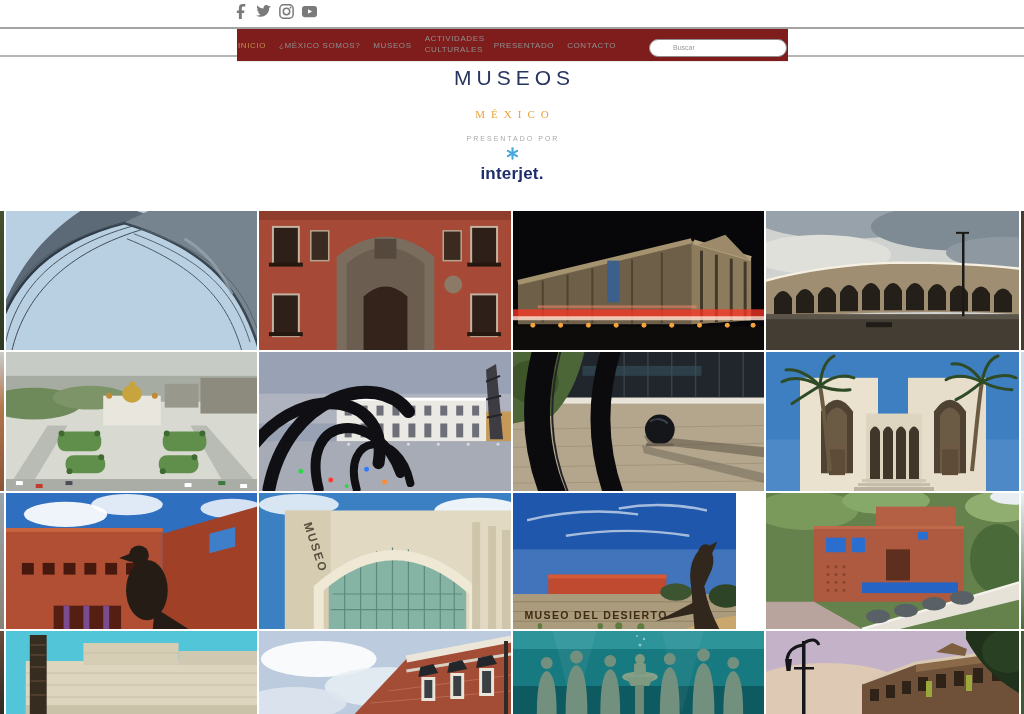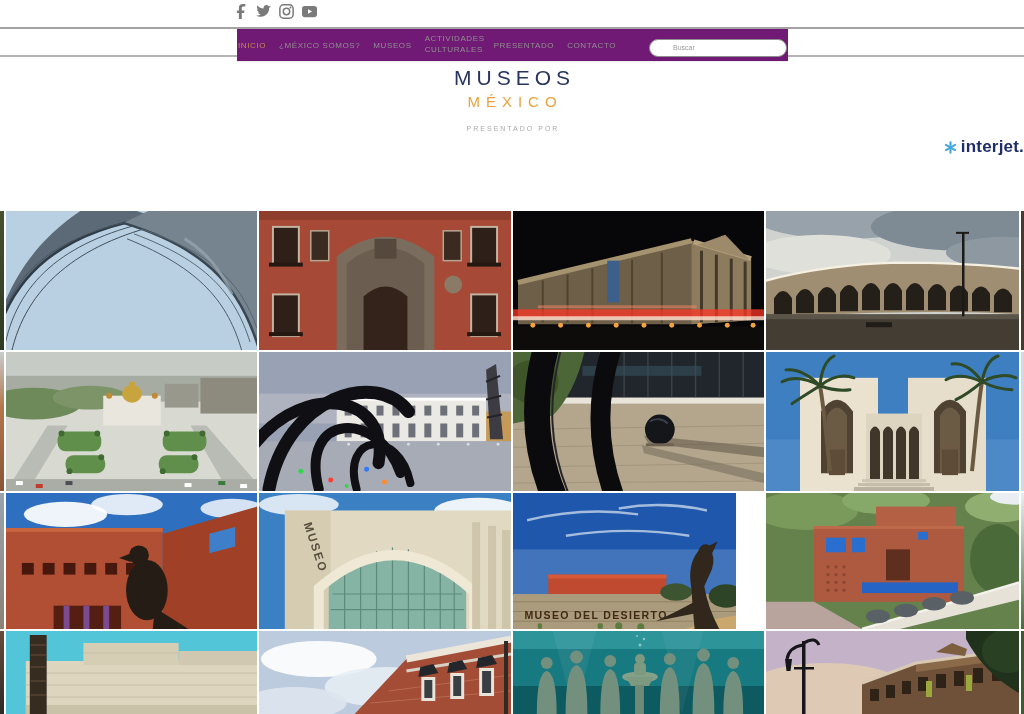--- a/index.html
+++ b/index.html
@@ -4,38 +4,38 @@
 <style>
   html,body{margin:0;padding:0;}
   body{width:1024px;height:714px;overflow:hidden;background:#fff;
        font-family:"Liberation Sans",sans-serif;position:relative;}
 
   
   .social{position:absolute;top:4px;left:233px;display:flex;gap:8px;align-items:center;z-index:4;}
   .social .ic{width:15px;height:15px;display:block;cursor:pointer;}
   #rule-top{position:absolute;top:27px;left:0;width:1024px;height:2px;background:#a3a3a3;z-index:1;}
   #rule-mid{position:absolute;top:55px;left:0;width:1024px;height:2px;background:#b5b5b5;z-index:1;}
-  .navbox{position:absolute;top:29px;left:237px;width:551px;height:32px;background:#701a75;
+  .navbox{position:absolute;top:29px;left:237px;width:551px;height:32px;background:#7f1d1d;
           border-bottom:1px solid #ececec;z-index:3;display:flex;align-items:center;}
   .menu{display:flex;align-items:center;gap:13px;margin-left:1px;}
   .nav-item{font-size:8px;letter-spacing:.6px;color:#8f8f8f;white-space:nowrap;cursor:pointer;}
   .nav-item.active{color:#c38b4e;}
   .nav-item.wrap{white-space:normal;width:56px;text-align:right;line-height:1.35;}
   .searchwrap{position:absolute;right:1px;top:7px;}
   .search{width:90px;height:14px;border:1px solid #8f8f8f;border-radius:9px;padding:1px 23px;
           font-size:7px;color:#666;outline:none;font-family:"Liberation Sans",sans-serif;background:#fff;}
   .search::placeholder{color:#9a9a9a;}
 
   
   .logo-block{position:absolute;top:62px;left:0;width:1024px;text-align:center;z-index:2;}
   .logo-101{font-size:50px;font-weight:bold;color:#E9A23C;letter-spacing:3px;line-height:1;margin-top:13px;text-indent:3px;}
   .logo-museos{font-size:21px;color:#28355E;letter-spacing:5px;margin-top:4px;text-indent:5px;}
-  .logo-mexico{font-size:15px;color:#E9A23C;letter-spacing:6px;margin-top:3px;text-indent:6px;}
+  .logo-mexico{font-size:11px;color:#E9A23C;letter-spacing:6px;margin-top:18px;text-indent:6px;font-family:Liberation Serif, serif;}
   .presented{font-size:7px;color:#a9a9a9;letter-spacing:2px;margin-top:15px;text-indent:2px;}
-  .sponsor{margin-top:5px;display:flex;justify-content:flex-end;align-items:center;gap:4px;}
+  .sponsor{margin-top:5px;display:flex;justify-content:center;align-items:center;gap:4px;flex-direction:column;}
   .sponsor-name{font-size:17px;font-weight:bold;color:#1F2E6B;letter-spacing:.2px;}
 
   
   .grid{position:absolute;top:211px;left:0;width:1024px;height:503px;background:#fff;}
   .tile{position:absolute;display:block;overflow:hidden;cursor:pointer;}
   .tile svg{width:100%;height:100%;display:block;}
   .sliver{position:absolute;cursor:pointer;}
 </style>
 </head>
 <body>

